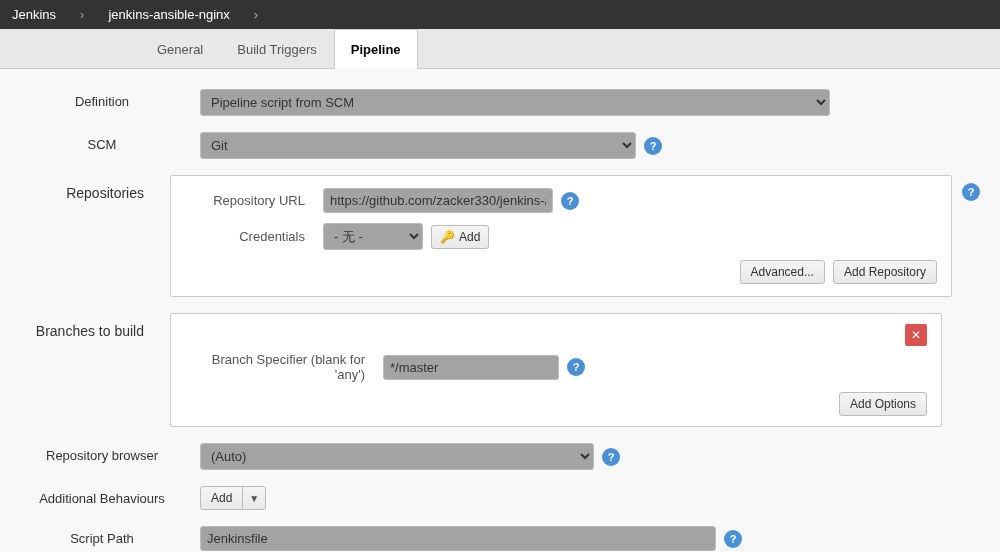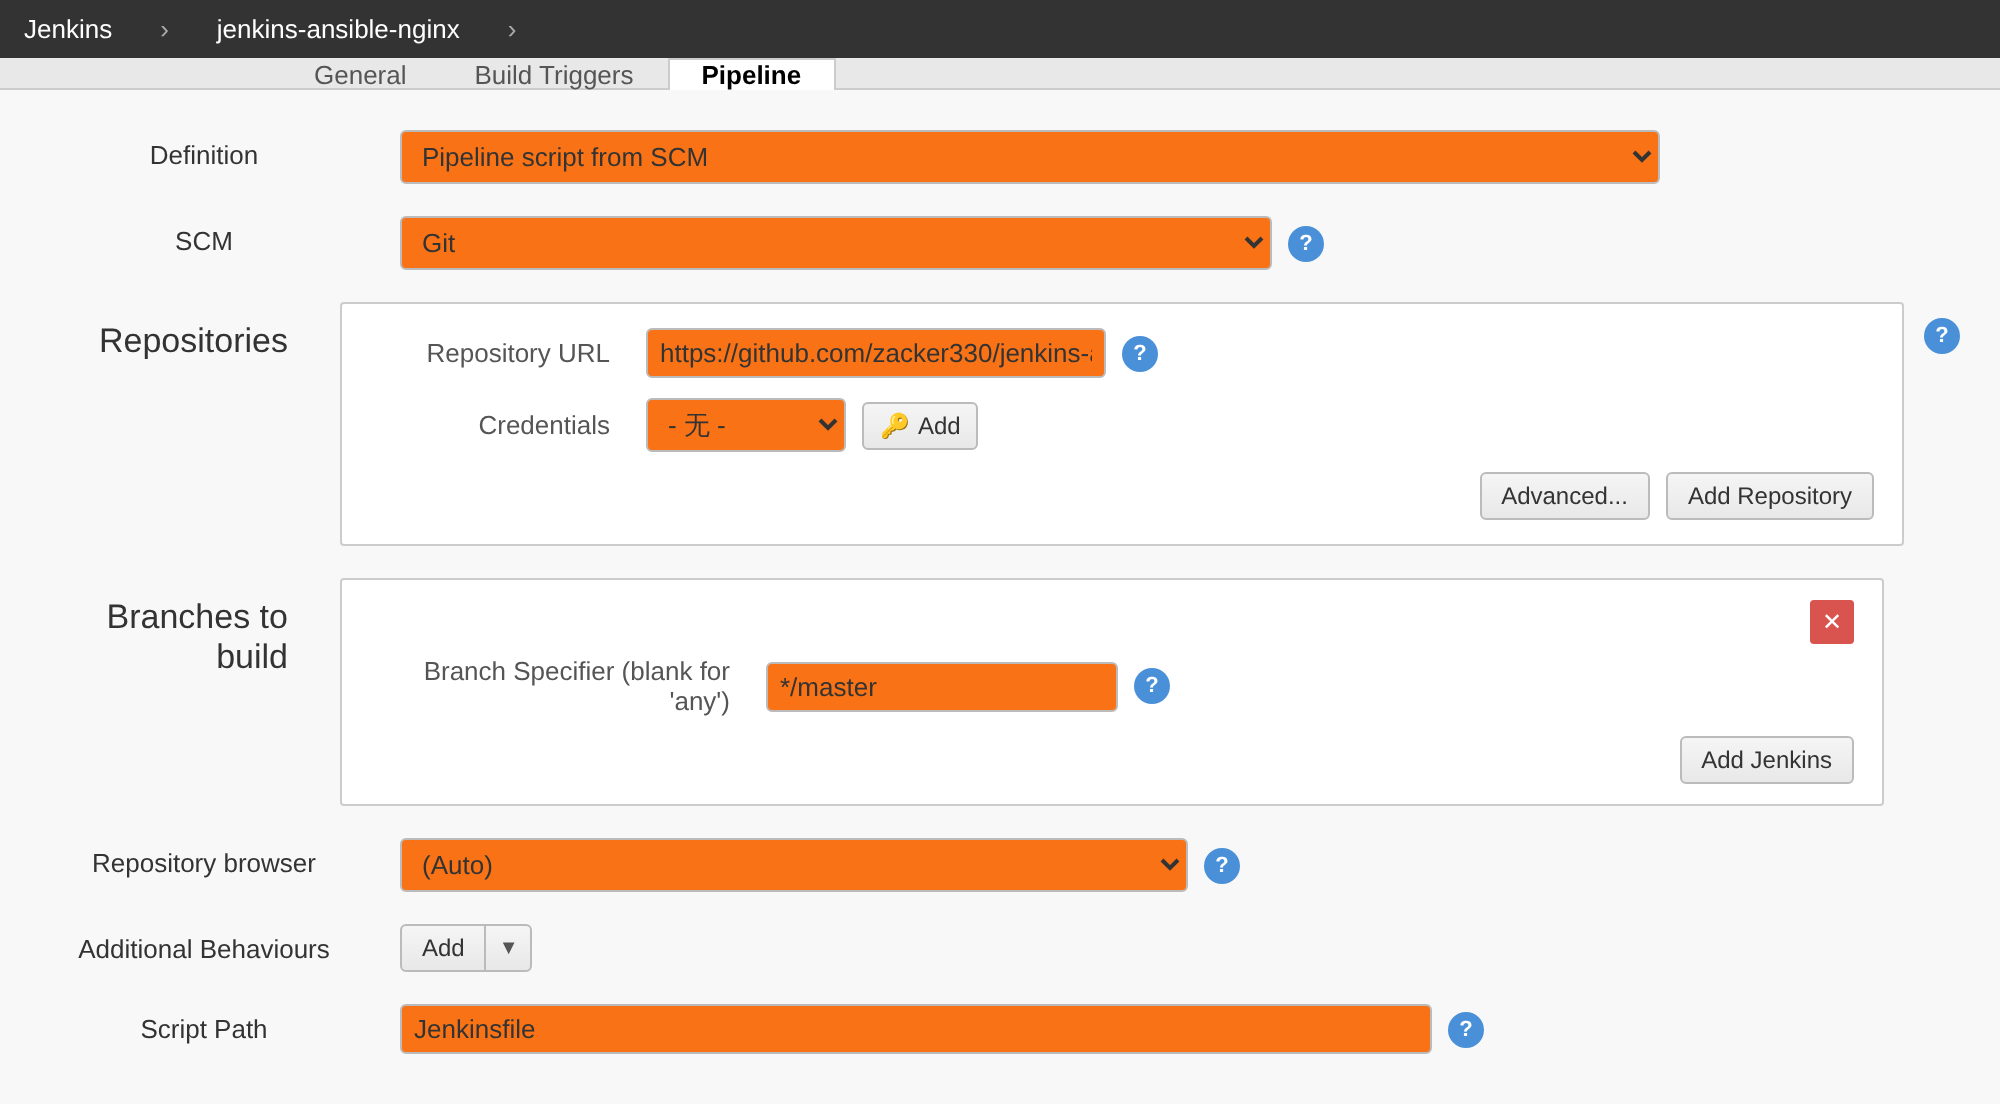--- a/index.html
+++ b/index.html
@@ -18,21 +18,21 @@
       gap: 24px;
       font-size: 13px;
     }
     .tabs-bar {
       background: #e8e8e8;
       border-bottom: 1px solid #ccc;
       display: flex;
       padding-left: 140px;
     }
     .tab {
-      padding: 0 16px;
+      padding: 12px 16px;
       cursor: pointer;
       font-size: 13px;
       color: #555;
       border: 1px solid transparent;
       border-bottom: none;
       margin-bottom: -1px;
       text-align: center;
     }
     .tab.active {
       background: #fff;
@@ -64,21 +64,21 @@
       flex: 1;
       display: flex;
       align-items: center;
       gap: 8px;
     }
     select, input[type="text"] {
       border: 1px solid #bbb;
       border-radius: 3px;
       padding: 4px 6px;
       font-size: 13px;
-      background: #f97316;
+      background: #a3a3a3;
       color: #333;
     }
     .select-arrow {
       appearance: auto;
     }
     .definition-select {
       width: 630px;
     }
     .scm-select {
       width: 436px;
@@ -103,21 +103,21 @@
       border-radius: 2px;
       padding: 12px 14px;
       flex: 1;
     }
     .section-label {
       width: 140px;
       min-width: 140px;
       text-align: right;
       padding-right: 16px;
       padding-top: 10px;
-      font-size: 17px;
+      font-size: 14px;
       color: #333;
     }
     .inner-row {
       display: flex;
       align-items: center;
       margin-bottom: 10px;
       gap: 8px;
     }
     .inner-label {
       width: 130px;
@@ -304,21 +304,21 @@
     <div class="branches-section">
       <div class="branch-top-row">
         <button class="delete-btn">✕</button>
       </div>
       <div class="inner-row">
         <div class="inner-label" style="width:190px;min-width:190px;">Branch Specifier (blank for 'any')</div>
         <input type="text" class="branch-input" value="*/master" style="">
         <span class="help-icon">?</span>
       </div>
       <div class="btn-row">
-        <button class="btn">Add Jenkins</button>
+        <button class="btn">Add Options</button>
       </div>
     </div>
     <span style="width:28px;flex-shrink:0;"></span>
   </div>
 
   <div class="form-row">
     <div class="form-label">Repository browser</div>
     <div class="form-control-wrap">
       <select class="repo-browser-select select-arrow">
         <option>(Auto)</option>

